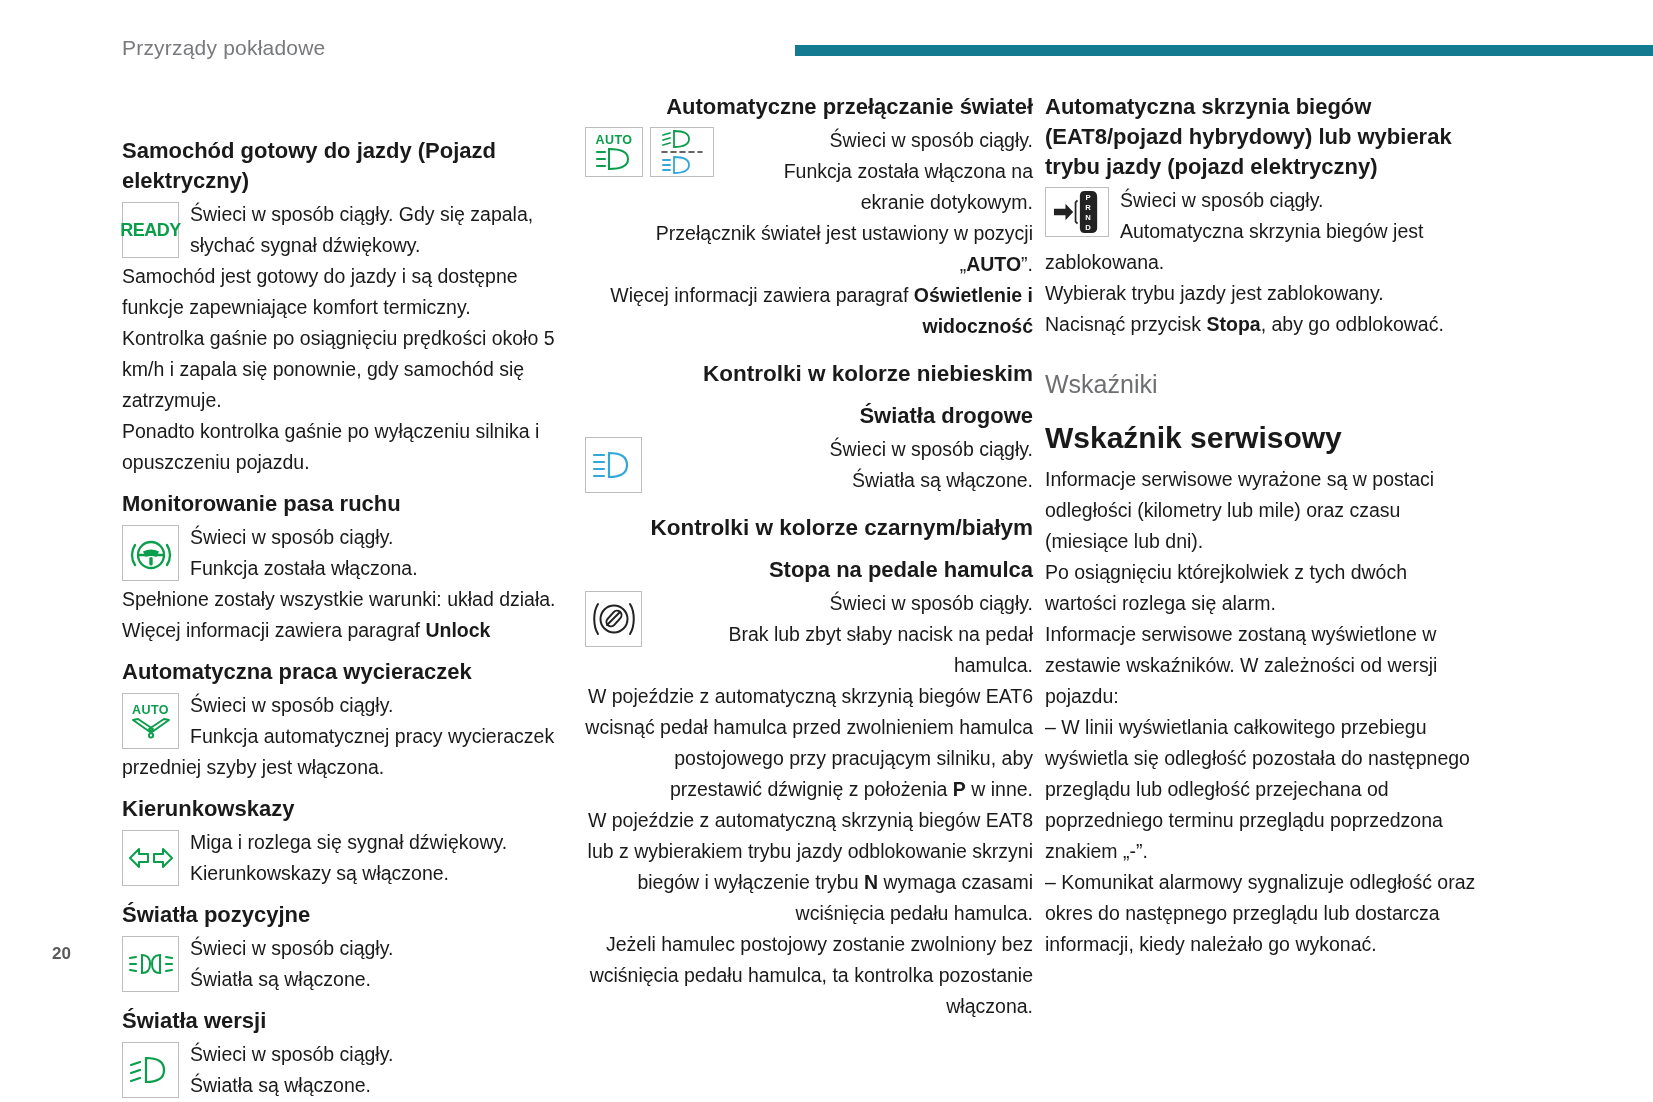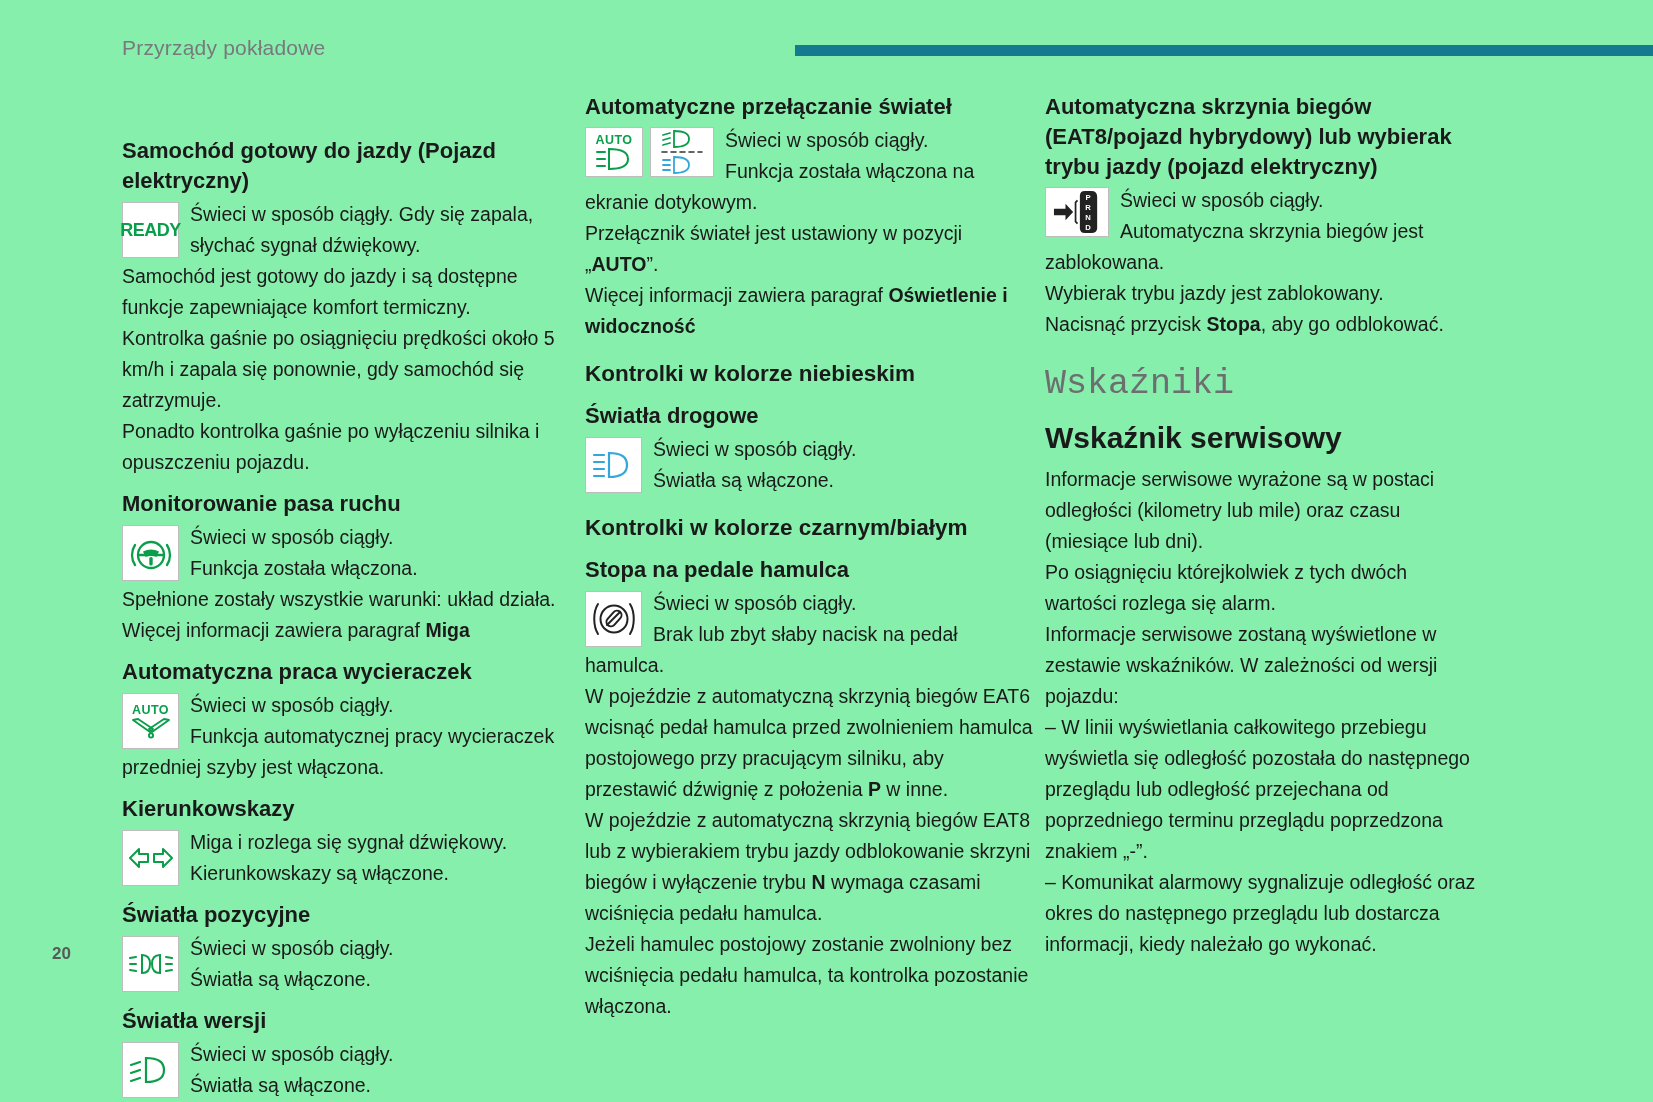--- a/index.html
+++ b/index.html
@@ -1,37 +1,37 @@
 <!DOCTYPE html>
 <html lang="pl"><head>
 <meta charset="utf-8">
 <style>
   html,body{margin:0;padding:0;background:#e8e8e8;}
   .page{
-    position:relative; width:1653px; height:1102px; background:#86efac;
+    position:relative; width:1653px; height:1102px; background:#ffffff;
     font-family:"Liberation Sans", sans-serif; color:#1a1a1a; overflow:hidden;
     margin:0 auto;
   }
   .header-title{
     position:absolute; left:122px; top:36px;
     font-size:21px; color:#78797c; letter-spacing:.2px;
   }
   .header-rule{
     position:absolute; left:795px; top:45px; width:858px; height:11px;
     background:var(--teal,#137a8f);
   }
   .col{ position:absolute; top:92px; font-size:19.5px; line-height:31px; }
   .col1{ left:122px;  width:448px;margin-top:44px; }
-  .col2{ left:585px;  width:448px; }
+  .col2{ left:585px;  width:448px;text-align:right; }
   .col3{ left:1045px; width:432px; }
   .col > :first-child{ margin-top:0; }
 
   .sec-heading{ font-size:22px; font-weight:bold; line-height:30px; margin:11px 0 3px; }
   .sub-heading{ font-size:22.5px; font-weight:bold; line-height:30px; margin:17px 0 12px; }
-  .big-title{ font-size:35px; line-height:40px; color:#6d6e70; font-weight:normal; margin:24px 0 16px;font-family:Liberation Mono, monospace; }
+  .big-title{ font-size:25px; line-height:40px; color:#6d6e70; font-weight:normal; margin:24px 0 16px; }
   .h2-title{ font-size:30px; line-height:36px; font-weight:bold; margin:0 0 8px; }
   .body-p{ margin:0; }
   .bold{ font-weight:bold; }
 
   .entry{ margin:0 0 8px; }
   .entry::after{ content:""; display:block; clear:both; }
   .ind-box{
     float:left; box-sizing:border-box;
     width:57px; height:56px; margin:3px 11px 0 0;
     border:1px solid #bdbdbd; background:#fff;
@@ -80,21 +80,21 @@
               <path d="M39,11 C43,17 43,25 39,31"></path>
        <circle cx="23" cy="21" r="13"></circle>
        <path d="M11,21 L17,21 M29,21 L35,21"></path>
        <path d="M15,17.5 Q23,13.5 31,17.5 L28.5,23 Q23,20.8 17.5,23 Z" fill="currentColor" stroke="none"></path>
        <rect x="21.3" y="23" width="3.4" height="8.5" rx="1.6" fill="currentColor" stroke="none"></rect>
      </svg>
           </span>
           <p class="body-p">Świeci w sposób ciągły.</p>
           <p class="body-p">Funkcja została włączona.</p>
           <p class="body-p">Spełnione zostały wszystkie warunki: układ działa.</p>
-          <p class="body-p"><span>Więcej informacji zawiera paragraf </span><span class="bold">Miga</span></p>
+          <p class="body-p"><span>Więcej informacji zawiera paragraf </span><span class="bold">Unlock</span></p>
         </div>
         <div class="sec-heading">Automatyczna praca wycieraczek</div>
         <div class="entry">
           <span class="ind-box c-green">
             <span class="auto-word">AUTO</span>
      <svg width="42" height="22" viewBox="0 0 42 22" fill="none" stroke="currentColor" stroke-width="1.9" stroke-linejoin="round">
        <path d="M3,3 L8,2 L23,12 L20,15 Z"></path>
               <path d="M39,3 L34,2 L19,12 L22,15 Z"></path>
        <circle cx="21" cy="18.5" r="2.1"></circle>
      </svg>

